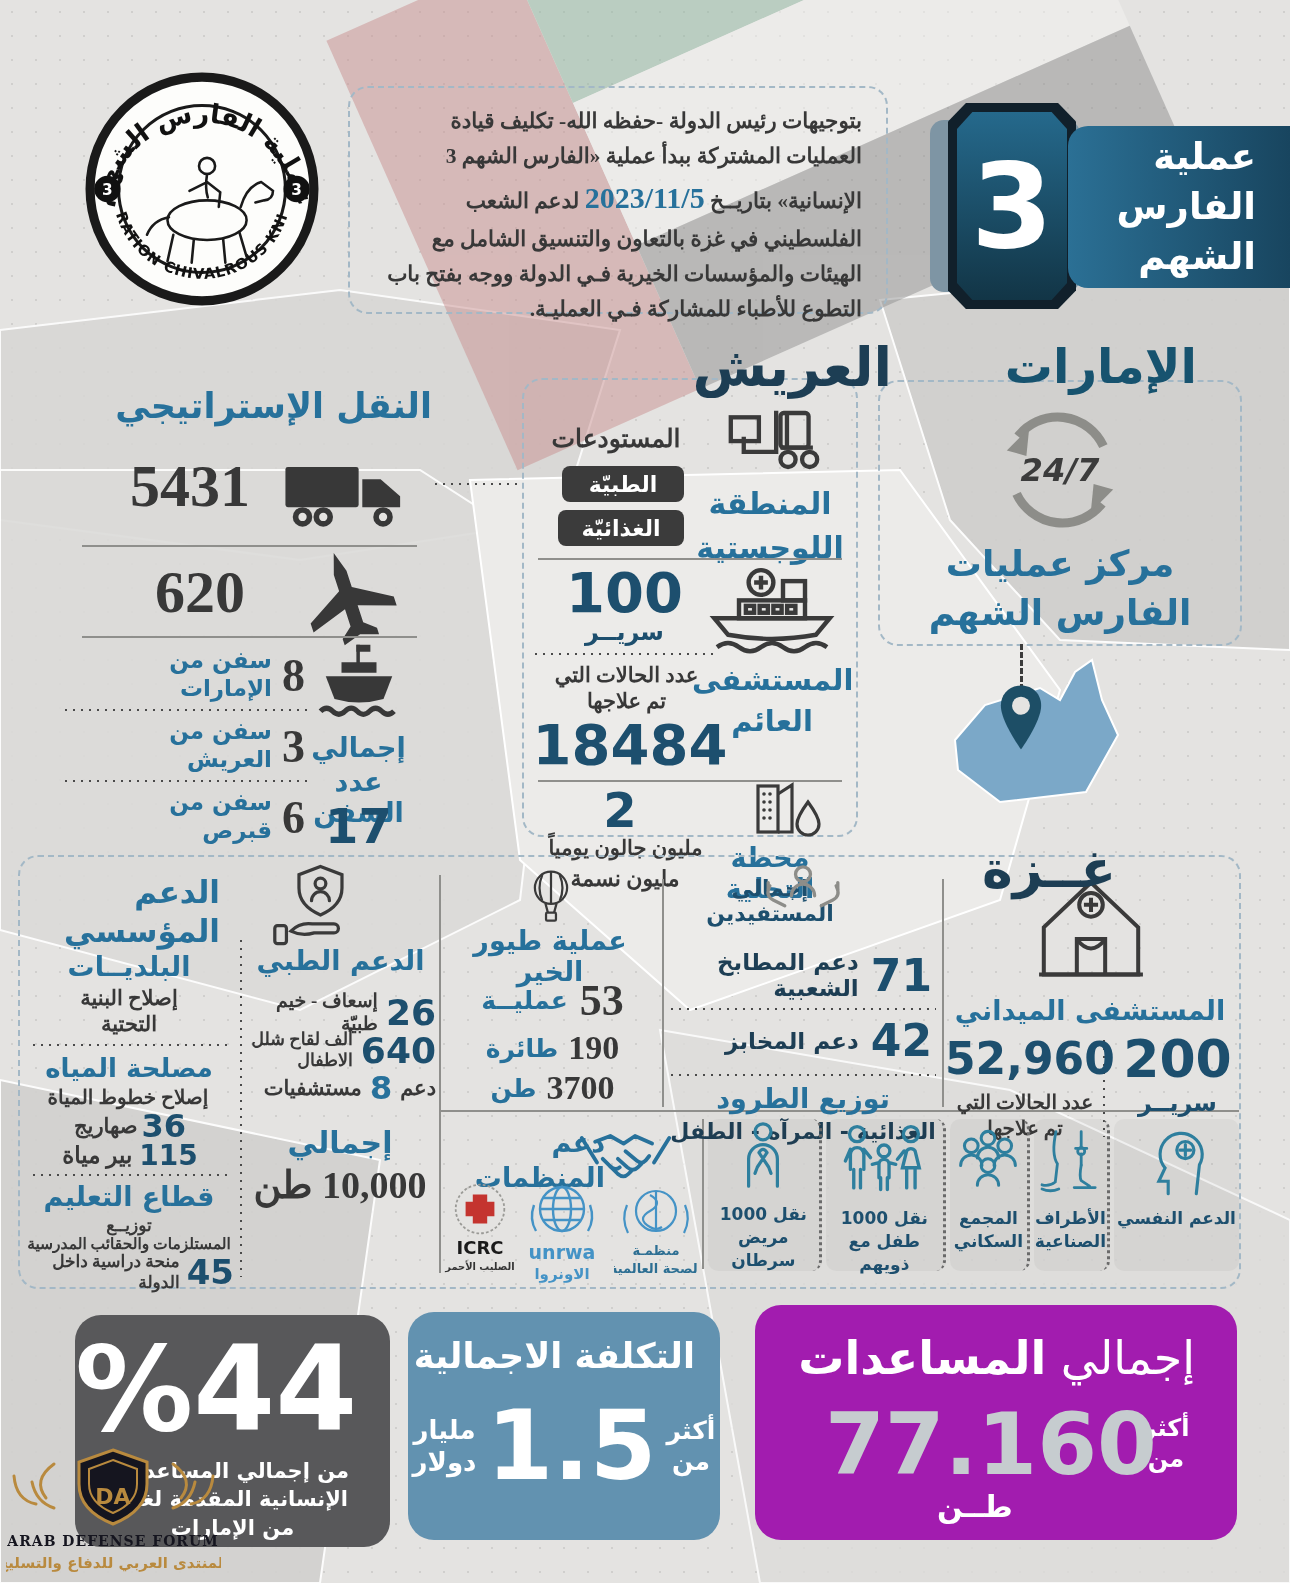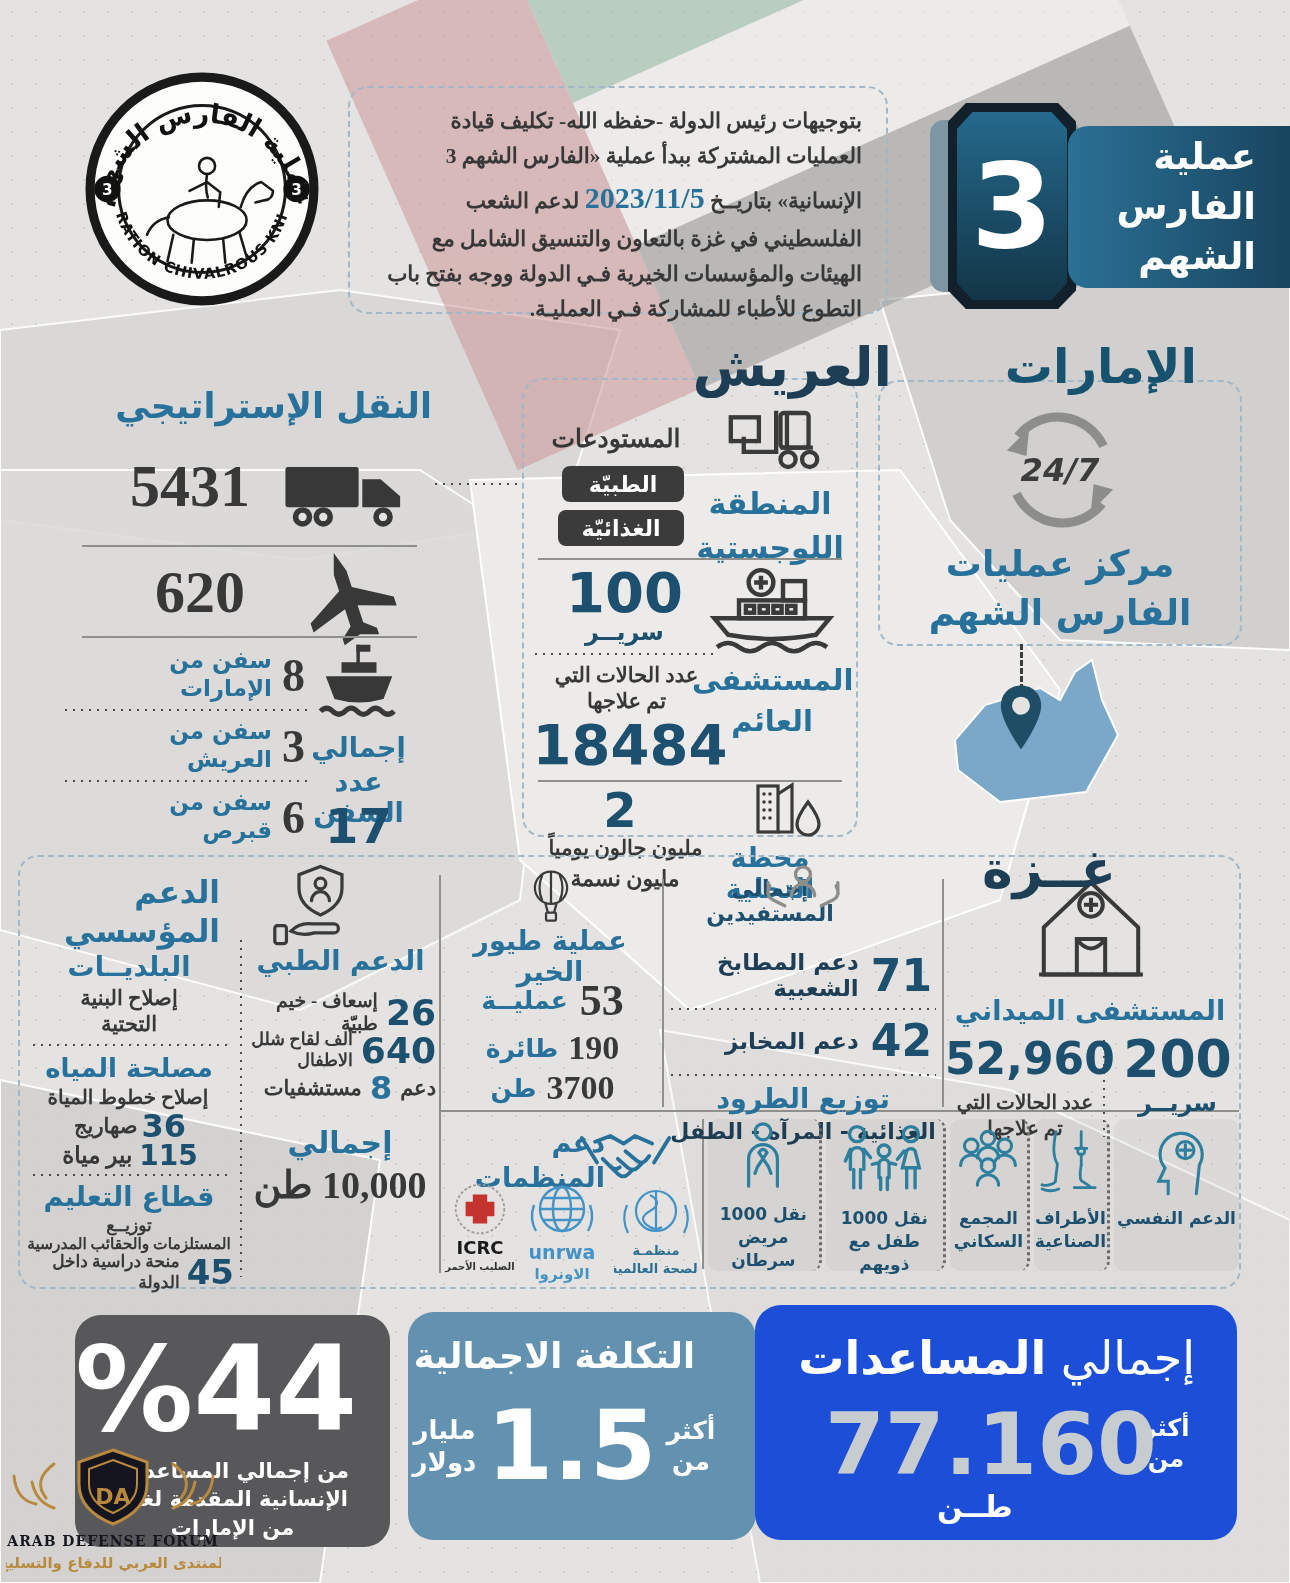--- a/index.html
+++ b/index.html
@@ -541,36 +541,36 @@
 
   <div class="abs footerbox" style="left:75px;top:1315px;width:315px;height:232px;background:#58585a;">
     <div class="abs ctr b" style="left:0;top:10px;width:262px;font-size:118px;line-height:1.1;">%44</div>
     <div class="abs rtl ctr b" style="left:0;top:142px;width:315px;font-size:21px;line-height:1.35;">
       <div>من إجمالي المساعدات</div>
       <div>الإنسانية المقدمة لغزة</div>
       <div>من الإمارات</div>
     </div>
   </div>
 
-  <div class="abs footerbox" style="left:408px;top:1312px;width:312px;height:228px;background:#6292b0;padding-left:36px;">
+  <div class="abs footerbox" style="left:408px;top:1312px;width:312px;height:228px;background:#6292b0;">
     <div class="abs rtl rgt b" style="left:0;top:24px;width:287px;font-size:35px;">التكلفة الاجمالية</div>
     <div class="abs rtl" style="left:16px;top:86px;width:280px;display:flex;align-items:center;justify-content:center;gap:10px;">
       <span class="b ctr" style="font-size:25px;line-height:1.25;">
         <div>أكثر</div>
         <div>من</div>
       </span>
       <span class="b" style="font-size:96px;line-height:1;">1.5</span>
       <span class="b ctr" style="font-size:26px;line-height:1.25;">
         <div>مليار</div>
         <div>دولار</div>
       </span>
     </div>
   </div>
 
-  <div class="abs footerbox" style="left:755px;top:1305px;width:482px;height:235px;background:#1d4ed8;">
+  <div class="abs footerbox" style="left:755px;top:1305px;width:482px;height:235px;background:#a21caf;">
     <div class="abs rtl rgt" style="left:0;top:26px;width:440px;font-size:46px;color:#fff;">
       <span>إجمالي </span><span class="b">المساعدات</span>
     </div>
     <div class="abs rtl ctr b" style="right:36px;top:108px;width:70px;font-size:24px;line-height:1.3;color:#fff;">
       <div>أكثر</div>
       <div>من</div>
     </div>
     <div class="abs ctr b" style="left:70px;top:96px;width:300px;font-size:86px;color:#c6cccf;line-height:1;">77.160</div>
     <div class="abs ctr b" style="left:120px;top:184px;width:200px;font-size:30px;color:#fff;">طــن</div>
   </div>

